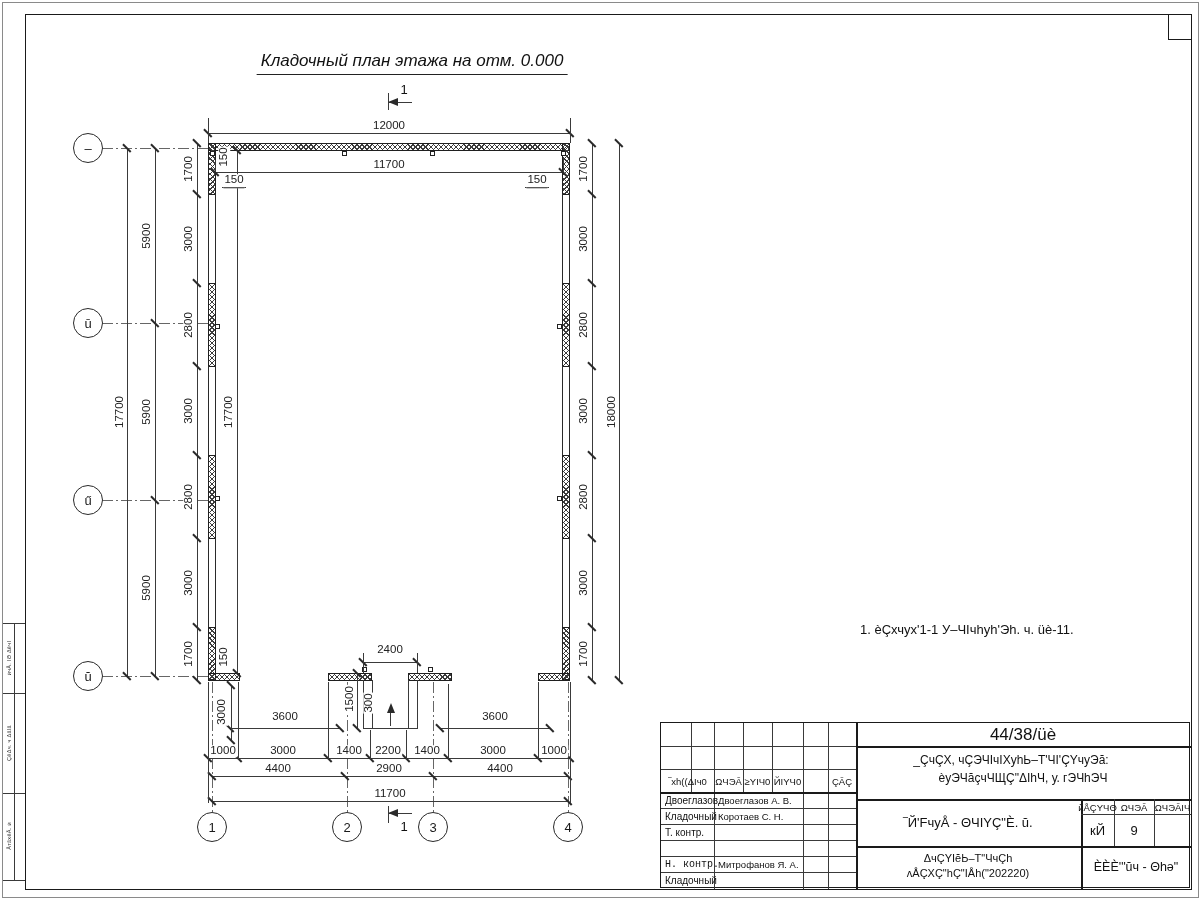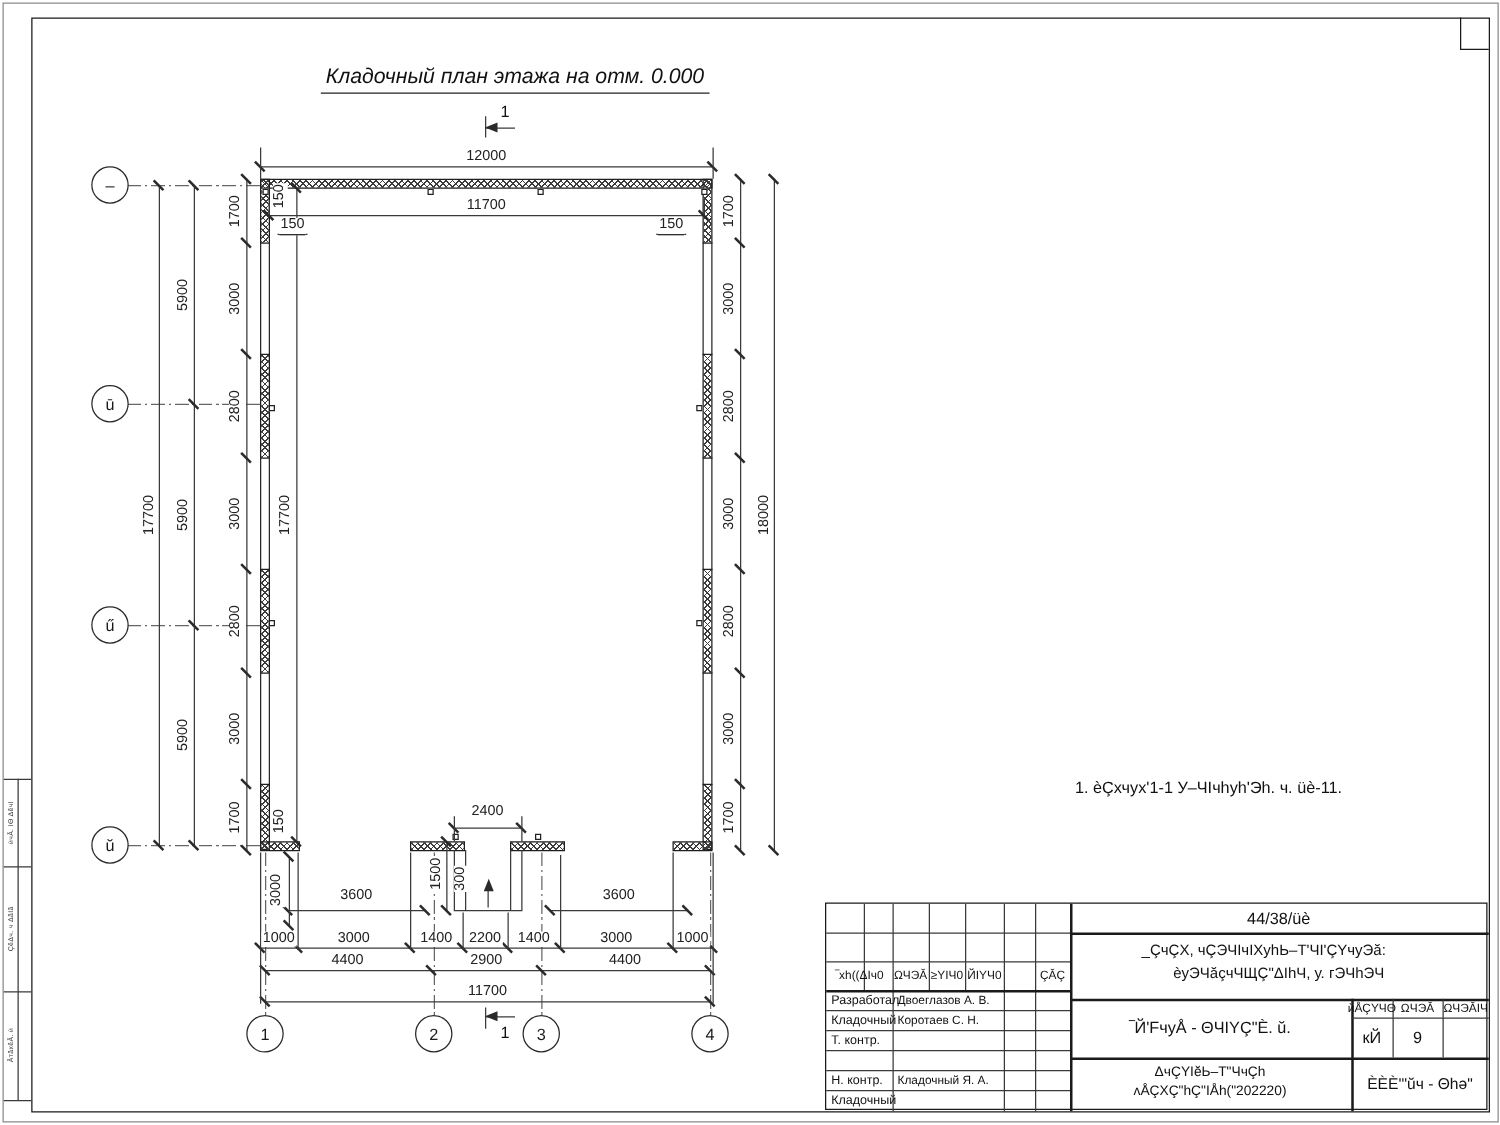--- a/index.html
+++ b/index.html
@@ -130,40 +130,40 @@
     <div class="hl" style="left:0;top:149px;width:195px;"></div>
 
     <div class="hl thick" style="left:195px;top:23px;width:335px;"></div>
     <div class="hl thick" style="left:195px;top:76px;width:335px;"></div>
     <div class="hl thick" style="left:195px;top:123px;width:335px;"></div>
     <div class="vl thick" style="left:420px;top:76px;height:90px;"></div>
     <div class="vl" style="left:453px;top:76px;height:47px;"></div>
     <div class="vl" style="left:493px;top:76px;height:47px;"></div>
     <div class="hl" style="left:420px;top:91px;width:110px;"></div>
 
-    <div class="tb-text ctr" style="left:362px;top:12px;font-size:13px;">44/38/üè</div>
+    <div class="tb-text ctr" style="left:362px;top:12px;font-size:17px;">44/38/üè</div>
     <div class="tb-text ctr" style="left:350px;top:37px;font-size:12px;">_ÇчÇX, чÇЭЧIчIXуhЬ–Т'ЧI'ÇYчуЭă:</div>
     <div class="tb-text ctr" style="left:362px;top:55px;font-size:12px;">èуЭЧăçчЧЩÇ"ΔIhЧ, у. гЭЧhЭЧ</div>
     <div class="tb-text ctr" style="left:307px;top:99px;font-size:13px;">‾Й'FчуÅ - ΘЧIYÇ"È. ŭ.</div>
     <div class="tb-text ctr" style="left:307px;top:135px;font-size:11px;">ΔчÇYIĕЬ–Т"ЧчÇh</div>
     <div class="tb-text ctr" style="left:307px;top:150px;font-size:11px;">ʌÅÇXÇ"hÇ"IÅh("202220)</div>
     <div class="tb-text ctr" style="left:475px;top:144px;font-size:12.5px;">ÈÈÈ'"ŭч - Θhə"</div>
 
   <div class="tb-text ctr" style="left: 26.5px; top: 57.5px; font-size: 9.5px;">‾xh((ΔIч0</div>
       <div class="tb-text ctr" style="left: 67.5px; top: 57.5px; font-size: 9.5px;">ΩЧЭĂ</div>
       <div class="tb-text ctr" style="left: 96.5px; top: 57.5px; font-size: 9.5px;">≥YIЧ0</div>
       <div class="tb-text ctr" style="left: 126.5px; top: 57.5px; font-size: 9.5px;">ЙIYЧ0</div>
       <div class="tb-text ctr" style="left: 181px; top: 57.5px; font-size: 9.5px;">ÇĂÇ</div>
-      <div class="tb-text" style="left: 4px; top: 72px; font-size: 10px;">Разработал</div>
+      <div class="tb-text" style="left: 4px; top: 72px; font-size: 10px;">Двоеглазов</div>
       <div class="tb-text" style="left: 57px; top: 72px; font-size: 9.5px;">Двоеглазов А. В.</div>
       <div class="tb-text" style="left: 4px; top: 88px; font-size: 10px;">Кладочный</div>
       <div class="tb-text" style="left: 57px; top: 88px; font-size: 9.5px;">Коротаев С. Н.</div>
       <div class="tb-text" style="left: 4px; top: 104px; font-size: 10px;">Т. контр.</div>
-      <div class="tb-text" style="left: 4px; top: 136px; font-size: 10px;">Н. контр.</div>
-      <div class="tb-text" style="left: 57px; top: 136px; font-size: 9.5px;">Кладочный Я. А.</div>
+      <div class="tb-text" style="left: 4px; top: 136px; font-size: 10px; font-family: Liberation Mono, monospace;">Н. контр.</div>
+      <div class="tb-text" style="left: 57px; top: 136px; font-size: 9.5px;">Митрофанов Я. А.</div>
       <div class="tb-text" style="left: 4px; top: 152px; font-size: 10px;">Кладочный</div>
       <div class="tb-text ctr" style="left: 436.5px; top: 83.5px; font-size: 9.5px;">ѝÅÇYЧΘ</div>
       <div class="tb-text ctr" style="left: 473px; top: 83.5px; font-size: 9.5px;">ΩЧЭĂ</div>
       <div class="tb-text ctr" style="left: 511.5px; top: 83.5px; font-size: 9.5px;">ΩЧЭĂIЧ</div>
       <div class="tb-text ctr" style="left: 436.5px; top: 107px; font-size: 13px;">кЙ</div>
       <div class="tb-text ctr" style="left: 473px; top: 107px; font-size: 13px;">9</div>
     </div>
 
 <div class="dashdot-h" style="left: 102px; top: 148px; width: 106px;"></div>
     <div class="dashdot-h" style="left: 102px; top: 323px; width: 106px;"></div>

